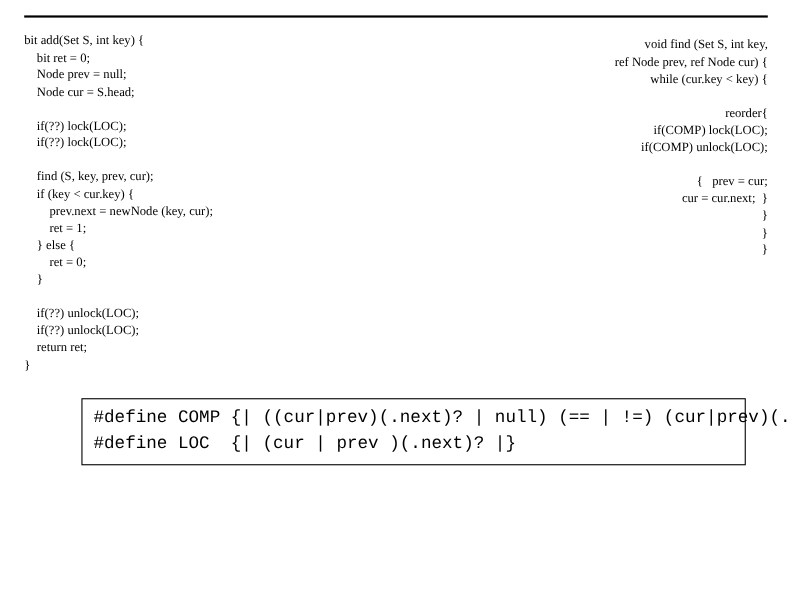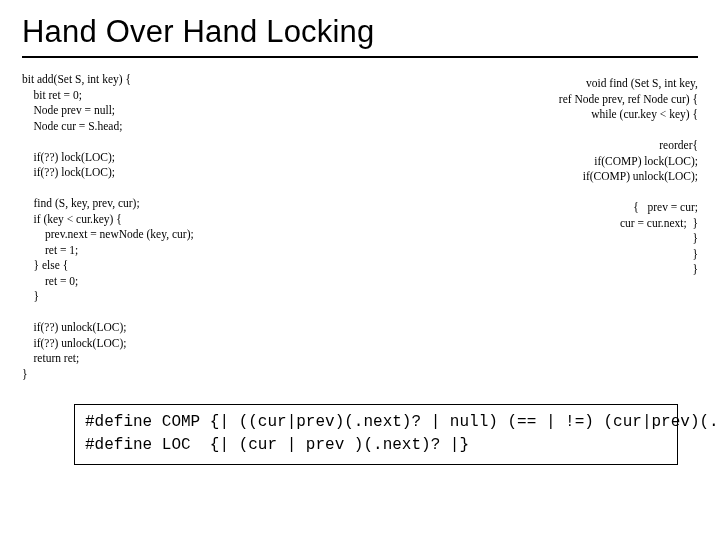--- a/index.html
+++ b/index.html
@@ -62,21 +62,20 @@
     line-height: 1.4;
     white-space: pre;
     margin: 0;
   }
 </style>
 </head>
 <body>
 
 <div class="slide">
 
-  <h1 class="title">Hand Over Hand Locking</h1>
   <hr class="rule">
 
   <div class="cols">
     <div class="col-left">
       <pre class="code">bit add(Set S, int key) {
     bit ret = 0;
     Node prev = null;
     Node cur = S.head;
 
     if(??) lock(LOC);

